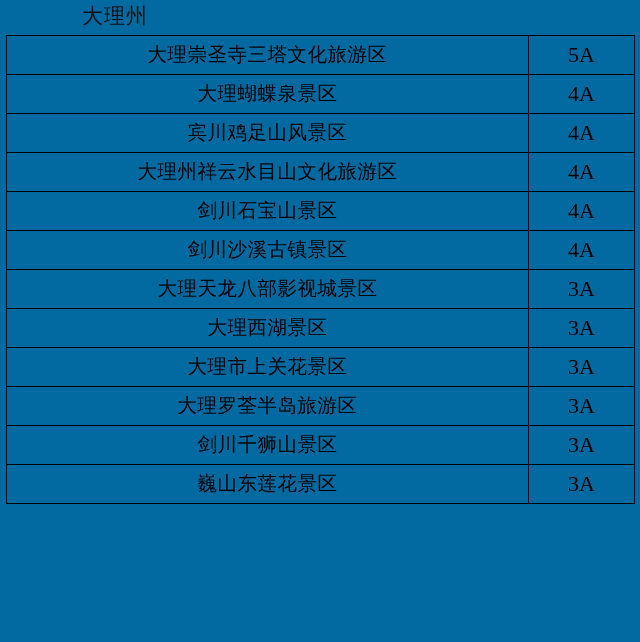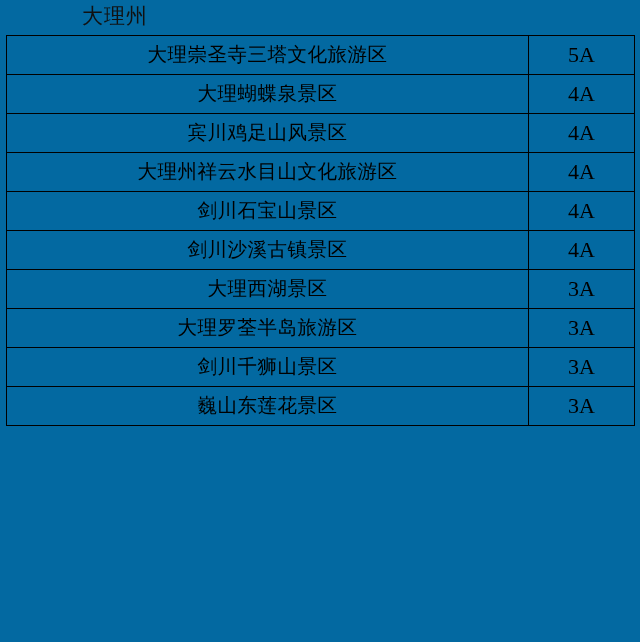--- a/index.html
+++ b/index.html
@@ -94,21 +94,29 @@
         </tr>
         <tr>
           <td>剑川石宝山景区</td>
           <td class="level">4A</td>
         </tr>
         <tr>
           <td>剑川沙溪古镇景区</td>
           <td class="level">4A</td>
         </tr>
         <tr>
+          <td>大理天龙八部影视城景区</td>
+          <td class="level">3A</td>
+        </tr>
+        <tr>
           <td>大理西湖景区</td>
+          <td class="level">3A</td>
+        </tr>
+        <tr>
+          <td>大理市上关花景区</td>
           <td class="level">3A</td>
         </tr>
         <tr>
           <td>大理罗荃半岛旅游区</td>
           <td class="level">3A</td>
         </tr>
         <tr>
           <td>剑川千狮山景区</td>
           <td class="level">3A</td>
         </tr>

